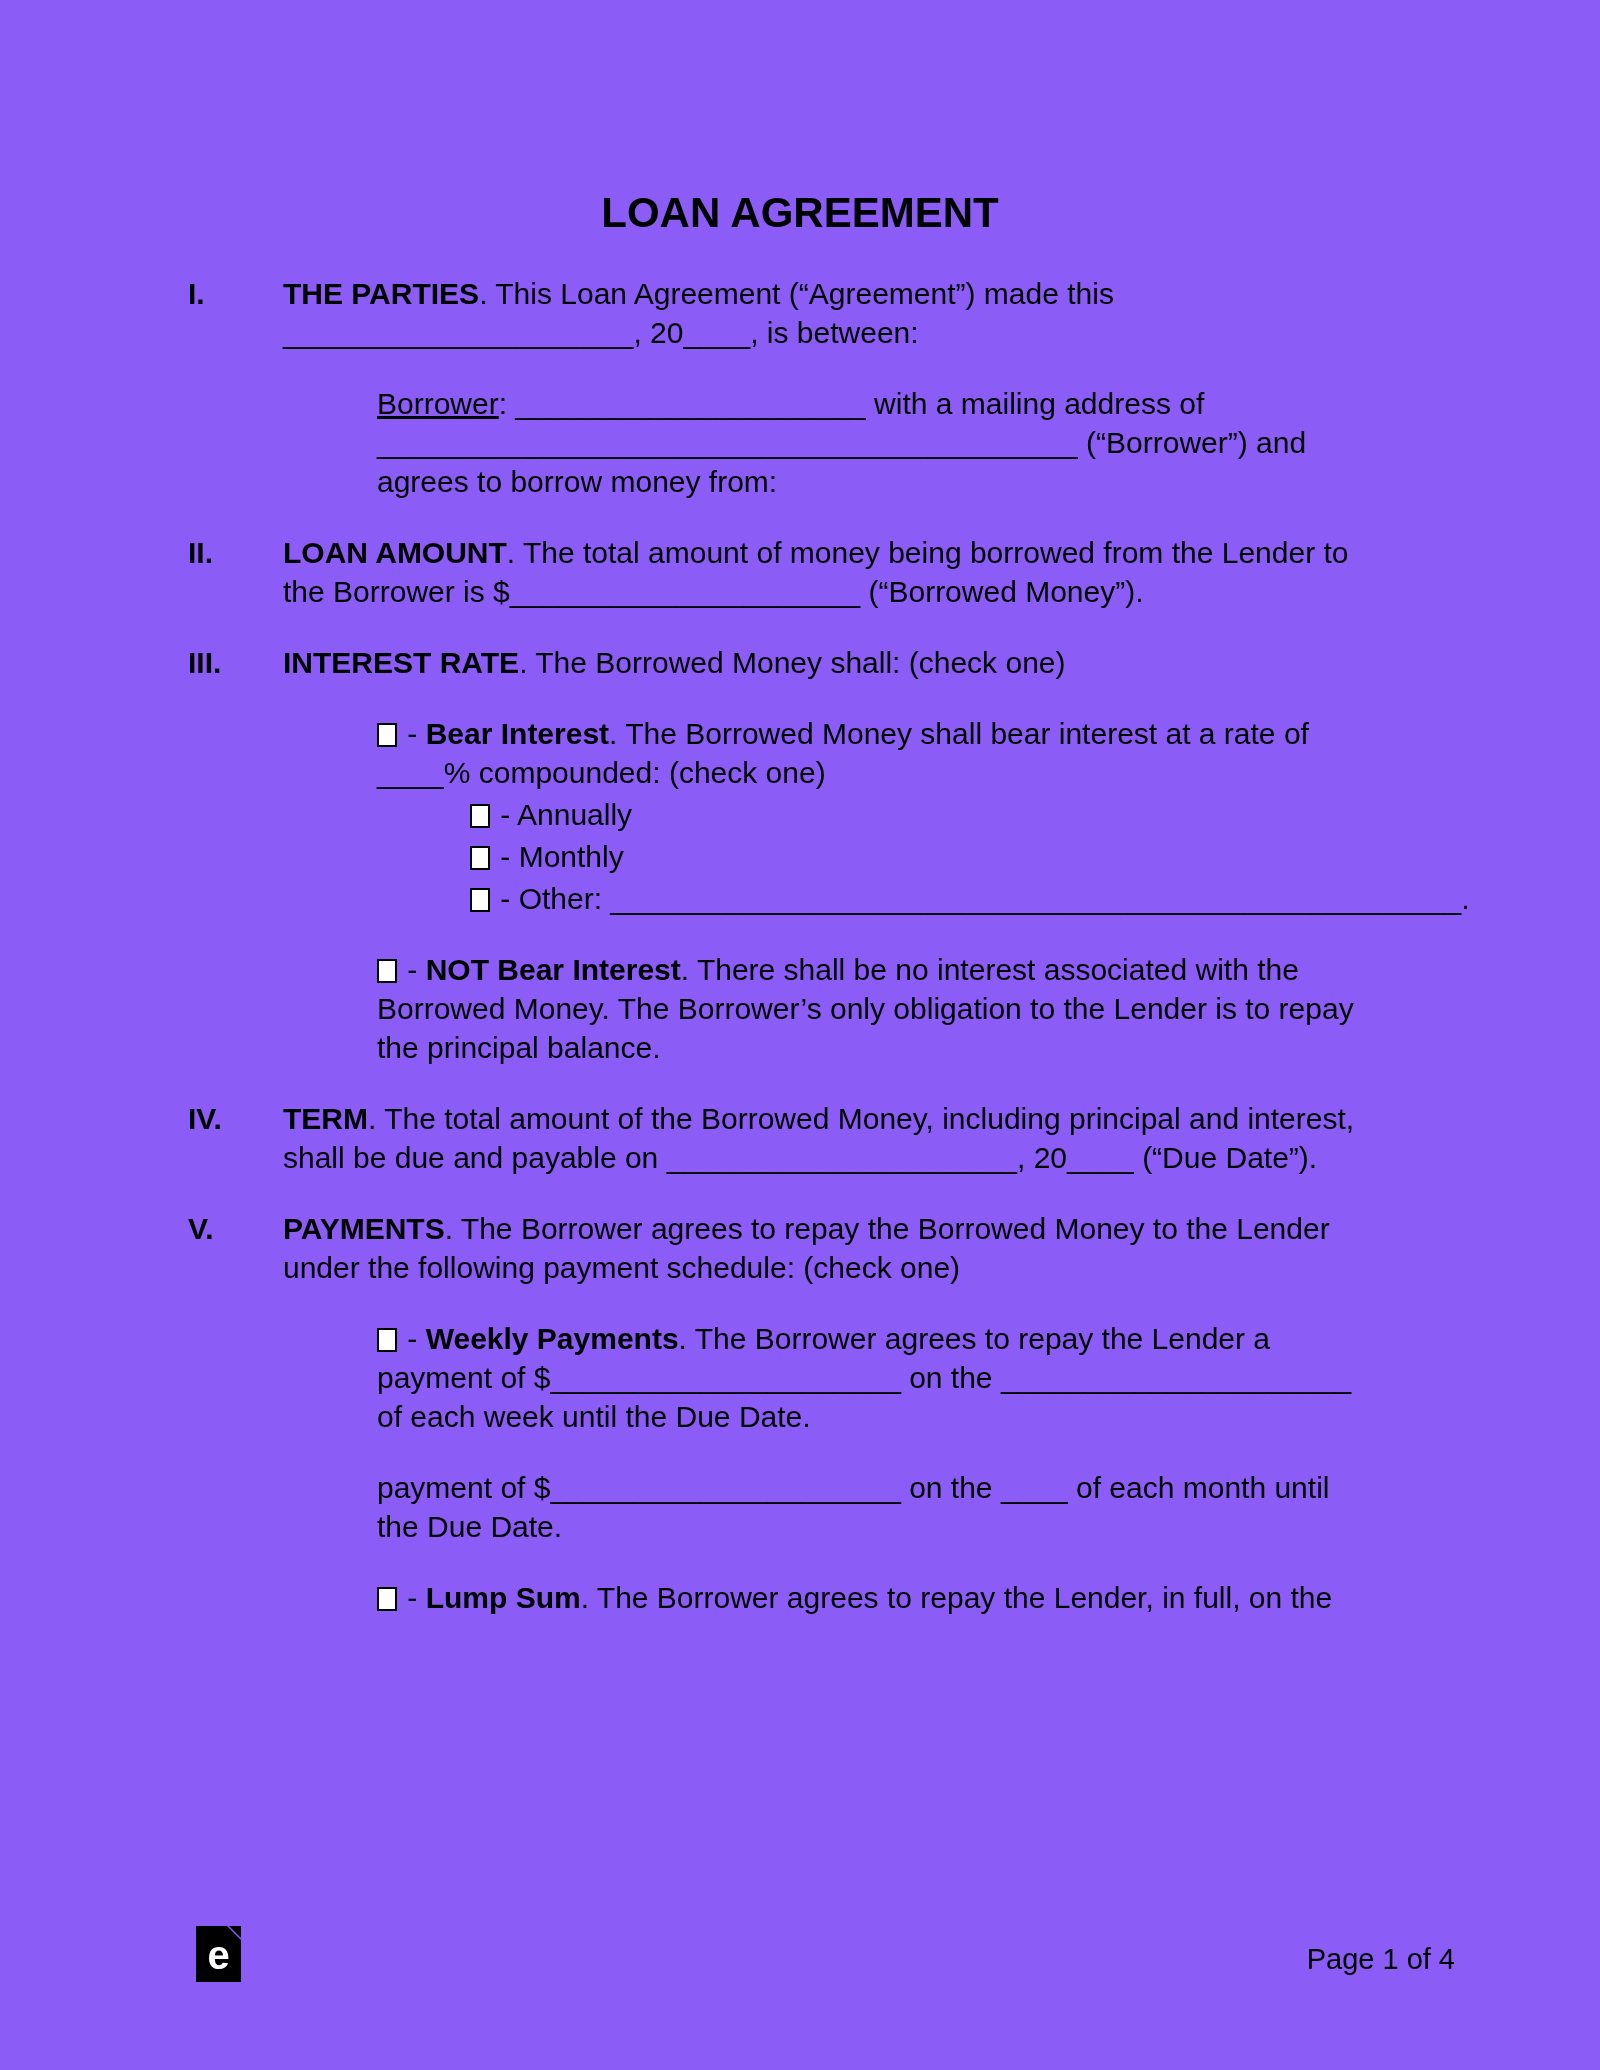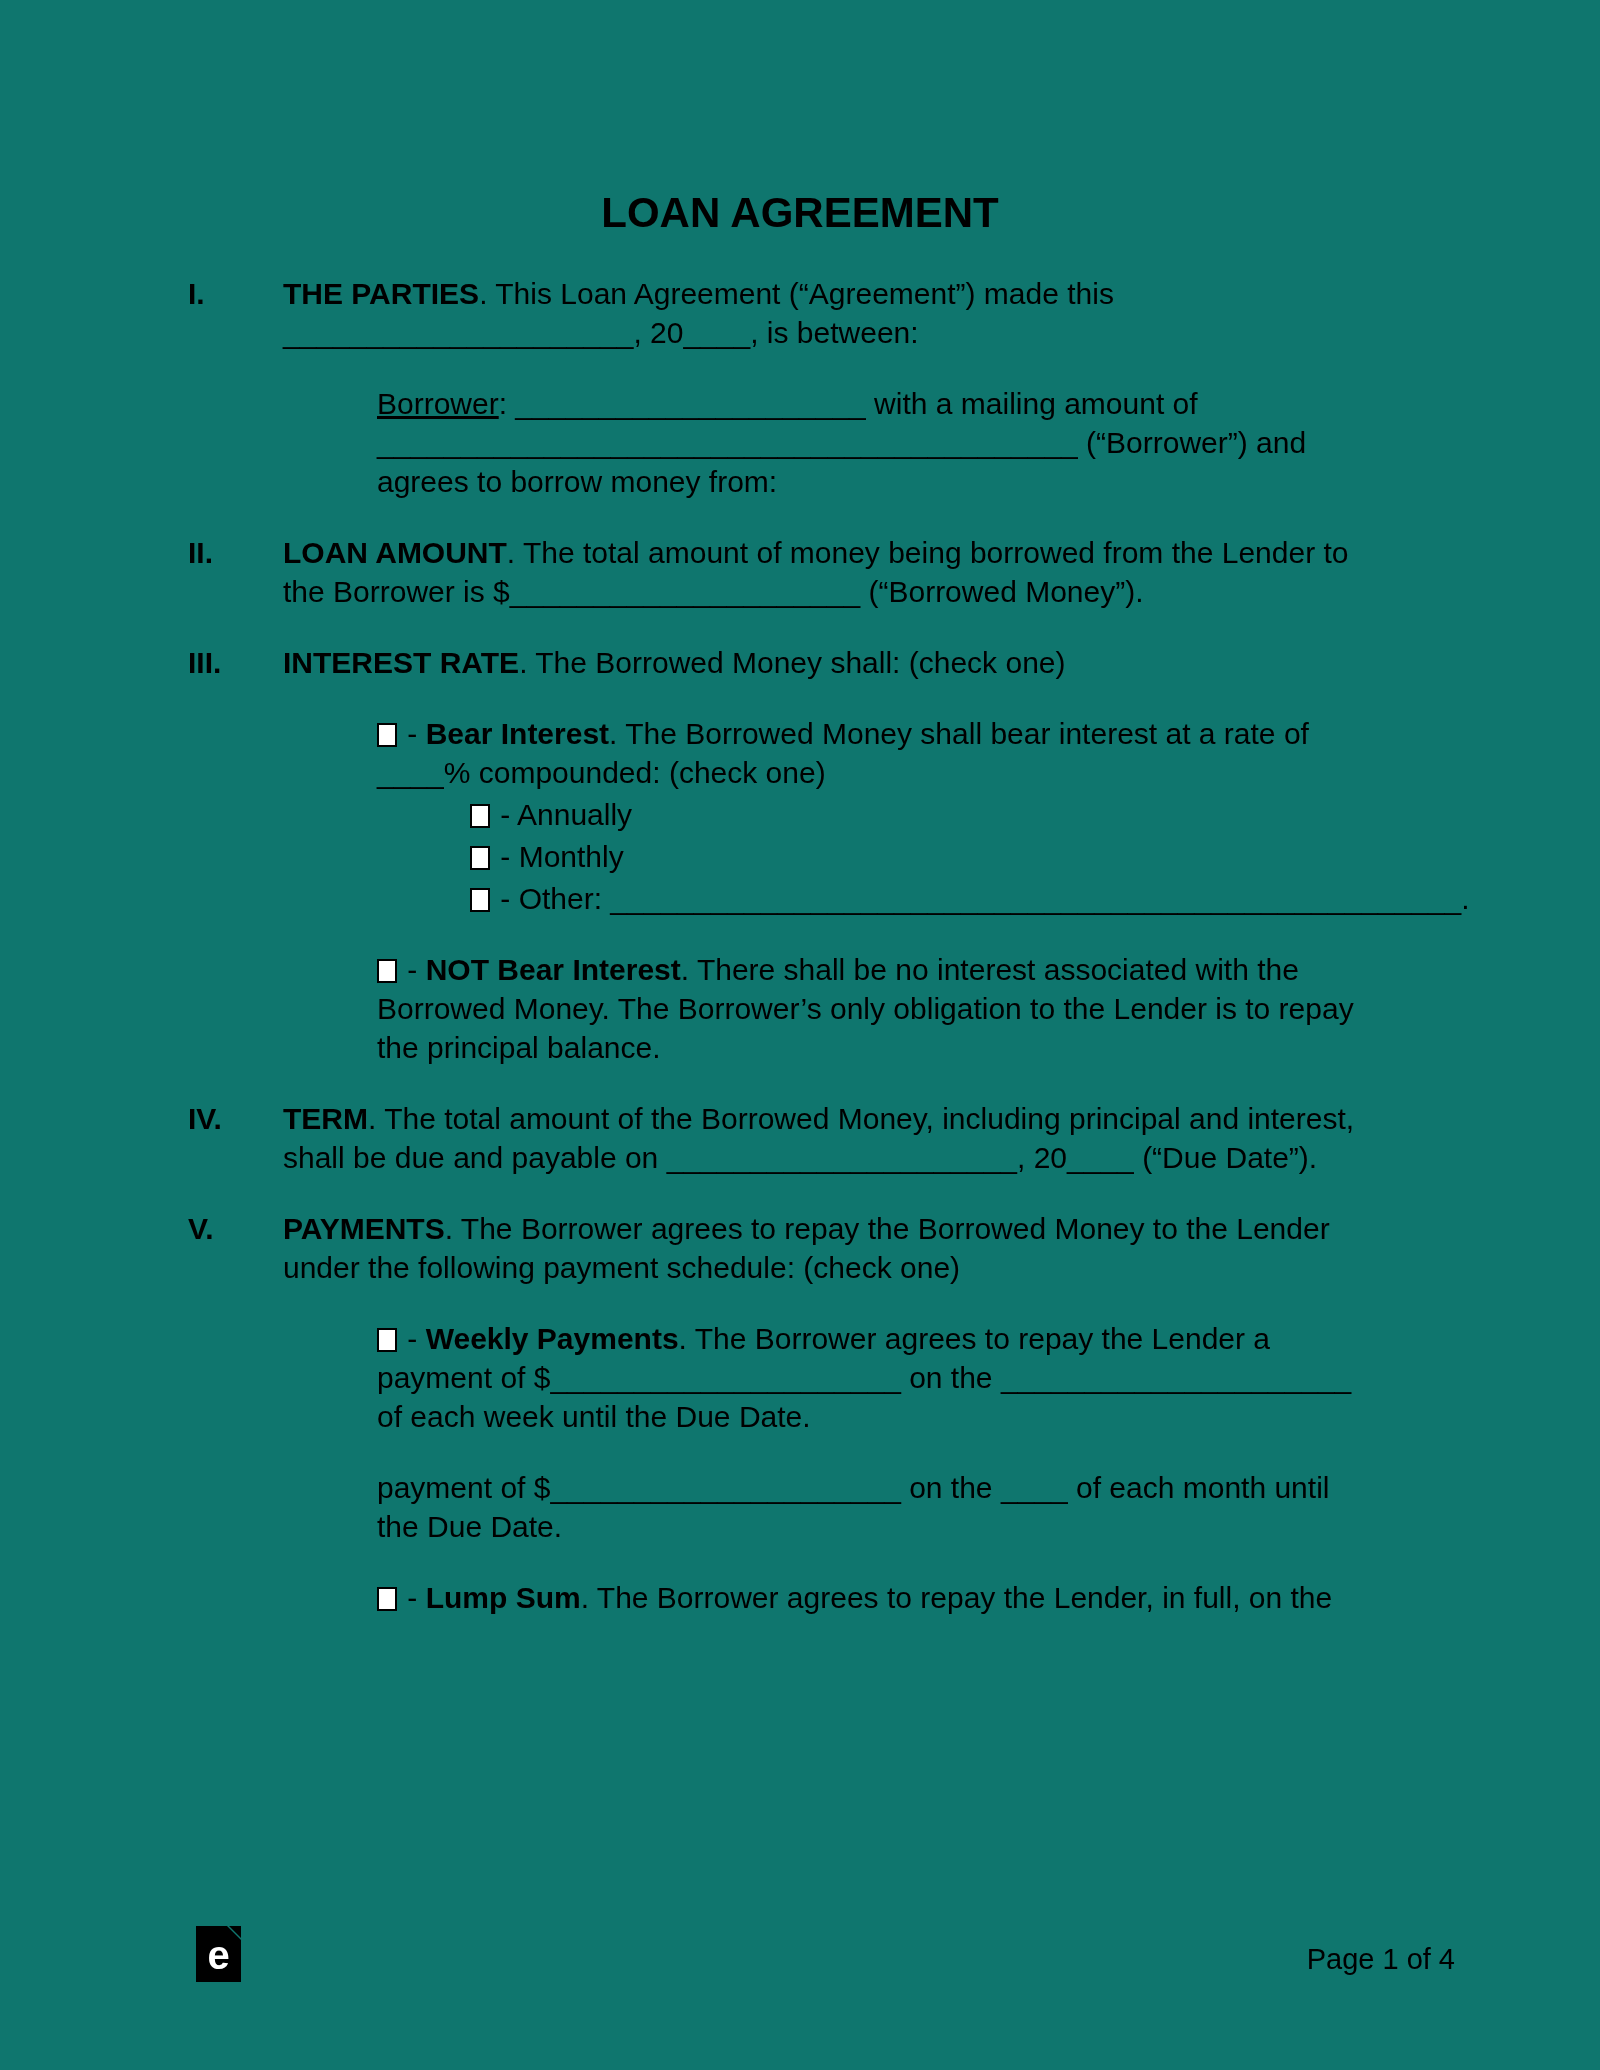--- a/index.html
+++ b/index.html
@@ -1,17 +1,17 @@
 <!DOCTYPE html>
 <html><head>
 <meta charset="utf-8">
 <style>
   html,body{margin:0;padding:0;background:#ffffff;}
   .page{
-    position:relative;width:1600px;height:2070px;background:#0f766e;
+    position:relative;width:1600px;height:2070px;background:#8b5cf6;
     font-family:"Liberation Sans","DejaVu Sans",sans-serif;color:#000;overflow:hidden;
   }
   .title{
     position:absolute;top:188px;left:0;width:100%;margin:0;text-align:center;
     font-size:42px;font-weight:700;line-height:50px;letter-spacing:0;
   }
   .body{position:absolute;top:238px;left:0;right:0;}
   .block{position:relative;margin-top:32px;font-size:30px;line-height:39px;}
   .body .block:first-child{margin-top:36px;}
   .block .num{position:absolute;left:-95px;top:0;font-weight:700;}
@@ -39,21 +39,21 @@
 <div class="page">
   <h1 class="title">LOAN AGREEMENT</h1>
 
   <div class="body">
       <div class="block" style="margin-left: 283px;">
         <span class="num">I.</span>
         <div class="line"><span class="b">THE PARTIES</span><span class="r">. This Loan Agreement (“Agreement”) made this</span></div>
         <div class="line"><span class="r">_____________________, 20____, is between:</span></div>
       </div>
       <div class="block" style="margin-left: 377px;">
-        <div class="line"><span class="u">Borrower</span><span class="r">: _____________________ with a mailing amount of</span></div>
+        <div class="line"><span class="u">Borrower</span><span class="r">: _____________________ with a mailing address of</span></div>
         <div class="line"><span class="r">__________________________________________ (“Borrower”) and</span></div>
         <div class="line"><span class="r">agrees to borrow money from:</span></div>
       </div>
       <div class="block" style="margin-left: 283px;">
         <span class="num">II.</span>
         <div class="line"><span class="b">LOAN AMOUNT</span><span class="r">. The total amount of money being borrowed from the Lender to</span></div>
         <div class="line"><span class="r">the Borrower is $_____________________ (“Borrowed Money”).</span></div>
       </div>
       <div class="block" style="margin-left: 283px;">
         <span class="num">III.</span>

